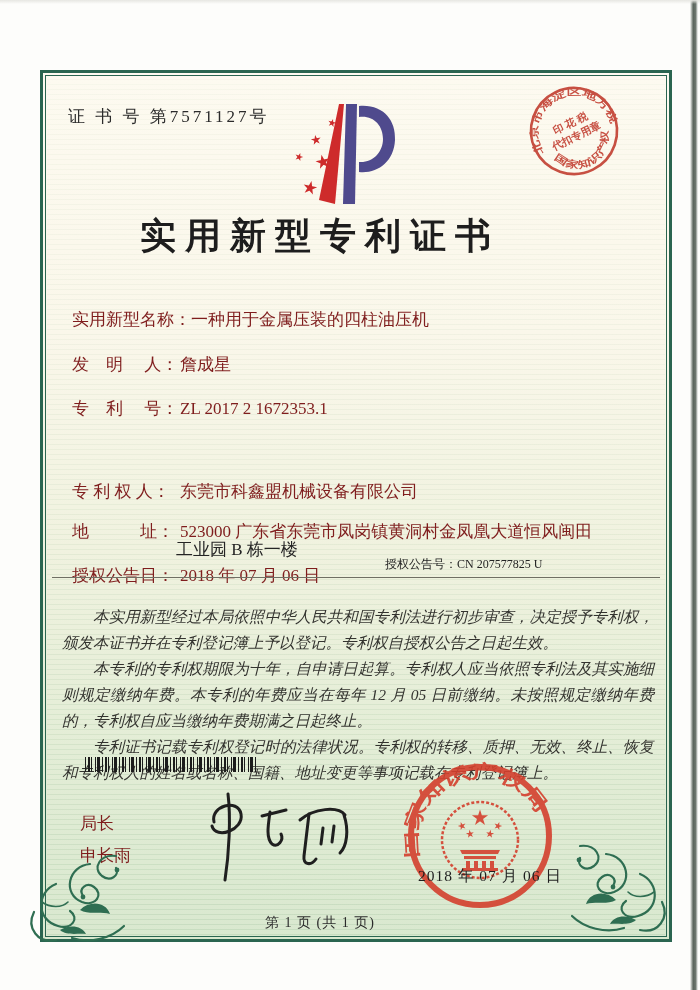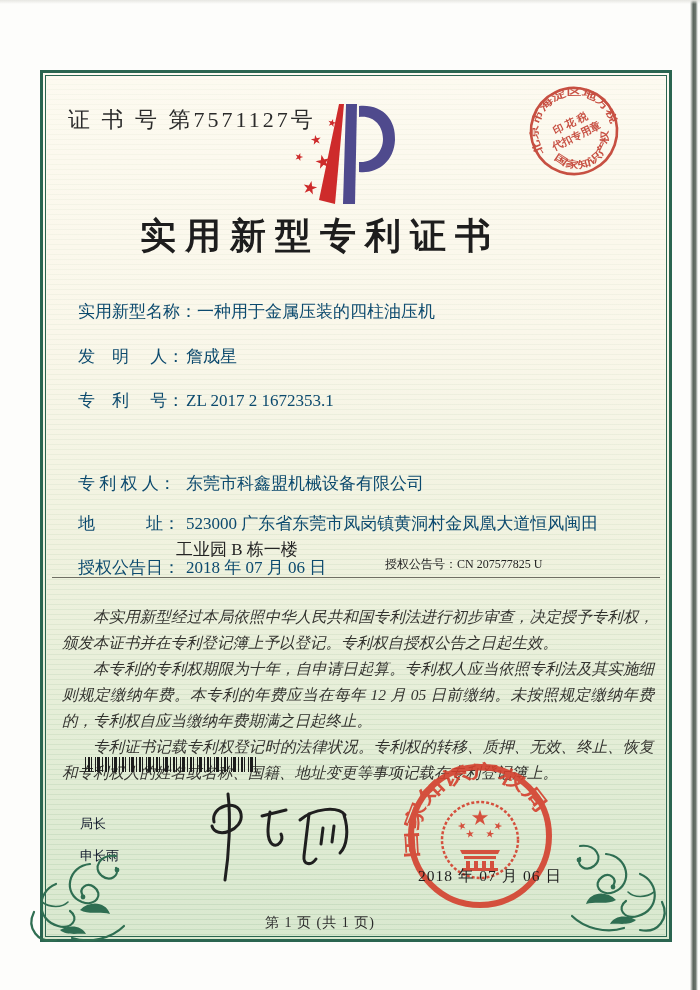--- a/index.html
+++ b/index.html
@@ -36,27 +36,27 @@
     background:repeating-linear-gradient(0deg,
       rgba(105,160,110,.16) 0px,rgba(105,160,110,.16) 1px,
       rgba(255,255,255,0) 1px,rgba(255,255,255,0) 5px);
     -webkit-mask-image:linear-gradient(180deg,rgba(0,0,0,.25),rgba(0,0,0,.45) 45%,rgba(0,0,0,.95));
     mask-image:linear-gradient(180deg,rgba(0,0,0,.25),rgba(0,0,0,.45) 45%,rgba(0,0,0,.95));
     pointer-events:none;
   }
 
   .abs{position:absolute;}
   .cert-no{
-    left:68px;top:105px;font-size:22px;color:#2b2b2b;letter-spacing:3px;
+    left:68px;top:105px;font-size:17px;color:#2b2b2b;letter-spacing:3px;
   }
   .title{
     left:40px;top:212px;width:560px;text-align:center;
     font-size:36px;font-weight:bold;color:#1d1d1d;letter-spacing:9px;
   }
-  .frow{position:absolute;left:78px;white-space:nowrap;font-size:17px;color:#0c4a6e;}
+  .frow{position:absolute;left:72px;white-space:nowrap;font-size:17px;color:#7f1d1d;margin-top:8px;}
   .frow .lab{display:inline-block;min-width:108px;}
   .addr2{position:absolute;left:176px;top:538px;font-size:17px;color:#242424;}
   .grant-no{position:absolute;left:385px;top:556px;font-size:12px;color:#242424;white-space:nowrap;}
   .sep{
     position:absolute;left:52px;top:577px;width:608px;height:0;
     border-top:1px solid #6f6f64;
   }
   .bodytext{
     position:absolute;left:62px;top:584px;width:592px;
     font-size:15.5px;line-height:26px;color:#33332f;
@@ -67,21 +67,21 @@
     position:absolute;left:85px;top:757px;width:172px;height:15px;
     background:
       repeating-linear-gradient(90deg,
         #1c1c1c 0 1px, transparent 1px 3px,
         #1c1c1c 3px 5px, transparent 5px 6px,
         #1c1c1c 6px 7px, transparent 7px 10px,
         #1c1c1c 10px 11px, transparent 11px 12px,
         #1c1c1c 12px 15px, transparent 15px 17px);
   }
   .signer{
-    position:absolute;left:80px;top:808px;font-size:13px;color:#0f172a;line-height:32px;
+    position:absolute;left:80px;top:808px;font-size:17px;color:#7f1d1d;line-height:32px;
     font-family:"Liberation Sans","DejaVu Sans",sans-serif;
   }
   .seal-date{
     position:absolute;left:418px;top:866px;font-size:15.5px;color:#1f1f1f;letter-spacing:1px;z-index:6;
   }
   .footer{
     position:absolute;left:40px;top:914px;width:560px;text-align:center;
     font-size:14px;color:#2b2b2b;letter-spacing:1px;
   }
   svg text{font-family:"Liberation Serif","DejaVu Serif",serif;}

